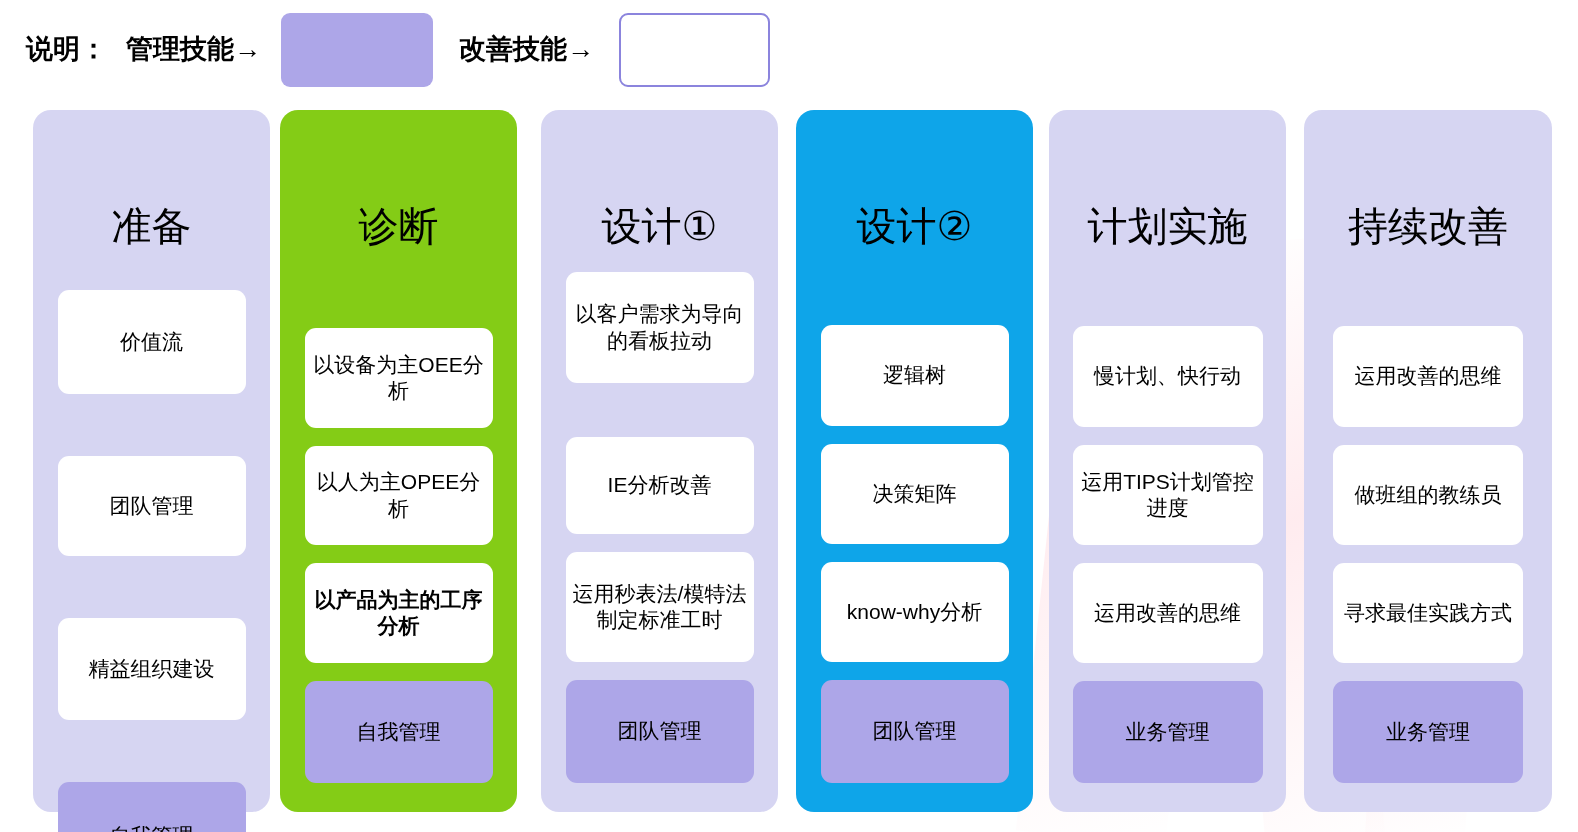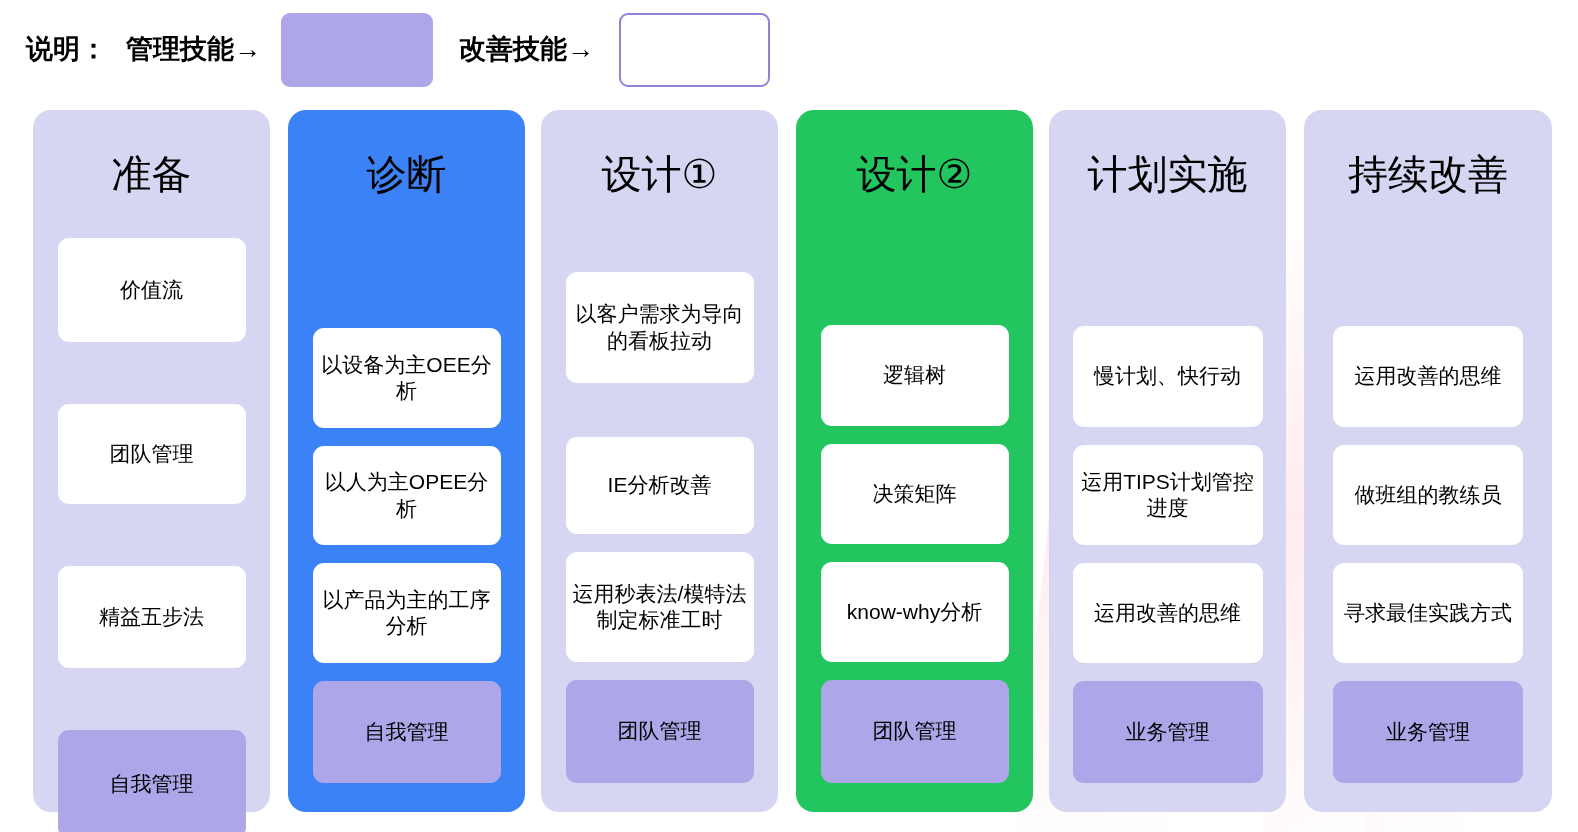--- a/index.html
+++ b/index.html
@@ -74,21 +74,21 @@
     flex-direction: column;
     align-items: center;
   }
   .col-title {
     font-size: 40px;
     font-weight: normal;
     color: #000000;
     line-height: 1;
     text-align: center;
     width: 100%;
-    margin-top: 44px;
+    margin-top: 96px;
   }
   .cards {
     margin-top: 0;
     width: 100%;
     flex: 1;
     display: flex;
     flex-direction: column;
     align-items: center;
     justify-content: flex-end;
     padding-bottom: 29px;
@@ -136,43 +136,43 @@
     <div class="lg-text" id="lg-label-2">改善技能→</div>
     <div class="lg-swatch" id="lg-swatch-2" style="background: rgb(255, 255, 255); border-color: rgb(139, 132, 221);"></div>
   </div>
 
   <div id="board">
       <div class="column c1" style="left: 33px; width: 237px; background: rgb(214, 213, 242);">
         <div class="col-title">准备</div>
         <div class="cards">
           <div class="card" style="height: 104px; width: 188px; background: rgb(255, 255, 255);">价值流</div>
           <div class="card" style="height: 100px; width: 188px; background: rgb(255, 255, 255);">团队管理</div>
-          <div class="card" style="height: 102px; width: 188px; background: rgb(255, 255, 255);">精益五步法</div>
+          <div class="card" style="height: 102px; width: 188px; background: rgb(255, 255, 255);">精益组织建设</div>
           <div class="card purple" style="height: 108px; width: 188px; background: rgb(173, 166, 232);">自我管理</div>
         </div>
       </div>
-      <div class="column c2" style="left: 288px; width: 237px; background: #3b82f6; justify-content: space-between;">
+      <div class="column c2" style="left: 280px; width: 237px; background: #84cc16; justify-content: space-between;">
         <div class="col-title">诊断</div>
         <div class="cards">
           <div class="card" style="height: 100px; width: 188px; background: rgb(255, 255, 255);">以设备为主OEE分析</div>
           <div class="card" style="height: 99px; width: 188px; background: rgb(255, 255, 255);">以人为主OPEE分析</div>
-          <div class="card" style="height: 100px; width: 188px; background: rgb(255, 255, 255);">以产品为主的工序分析</div>
+          <div class="card" style="height: 100px; width: 188px; background: rgb(255, 255, 255); font-weight: bold;">以产品为主的工序分析</div>
           <div class="card purple" style="height: 102px; width: 188px; background: rgb(173, 166, 232);">自我管理</div>
         </div>
       </div>
       <div class="column c3" style="left: 541px; width: 237px; background: rgb(214, 213, 242);">
         <div class="col-title">设计①</div>
         <div class="cards">
           <div class="card" style="height: 111px; width: 188px; background: rgb(255, 255, 255);">以客户需求为导向的看板拉动</div>
           <div class="card" style="height: 97px; width: 188px; background: rgb(255, 255, 255); margin-top: 36px;">IE分析改善</div>
           <div class="card" style="height: 110px; width: 188px; background: rgb(255, 255, 255);">运用秒表法/模特法制定标准工时</div>
           <div class="card purple" style="height: 103px; width: 188px; background: rgb(173, 166, 232);">团队管理</div>
         </div>
       </div>
-      <div class="column c4" style="left: 796px; width: 237px; background: #22c55e;">
+      <div class="column c4" style="left: 796px; width: 237px; background: #0ea5e9;">
         <div class="col-title">设计②</div>
         <div class="cards">
           <div class="card" style="height: 101px; width: 188px; background: rgb(255, 255, 255);">逻辑树</div>
           <div class="card" style="height: 100px; width: 188px; background: rgb(255, 255, 255);">决策矩阵</div>
           <div class="card" style="height: 100px; width: 188px; background: rgb(255, 255, 255);">know-why分析</div>
           <div class="card purple" style="height: 103px; width: 188px; background: rgb(173, 166, 232);">团队管理</div>
         </div>
       </div>
       <div class="column c5" style="left: 1049px; width: 237px; background: rgb(214, 213, 242);">
         <div class="col-title">计划实施</div>

